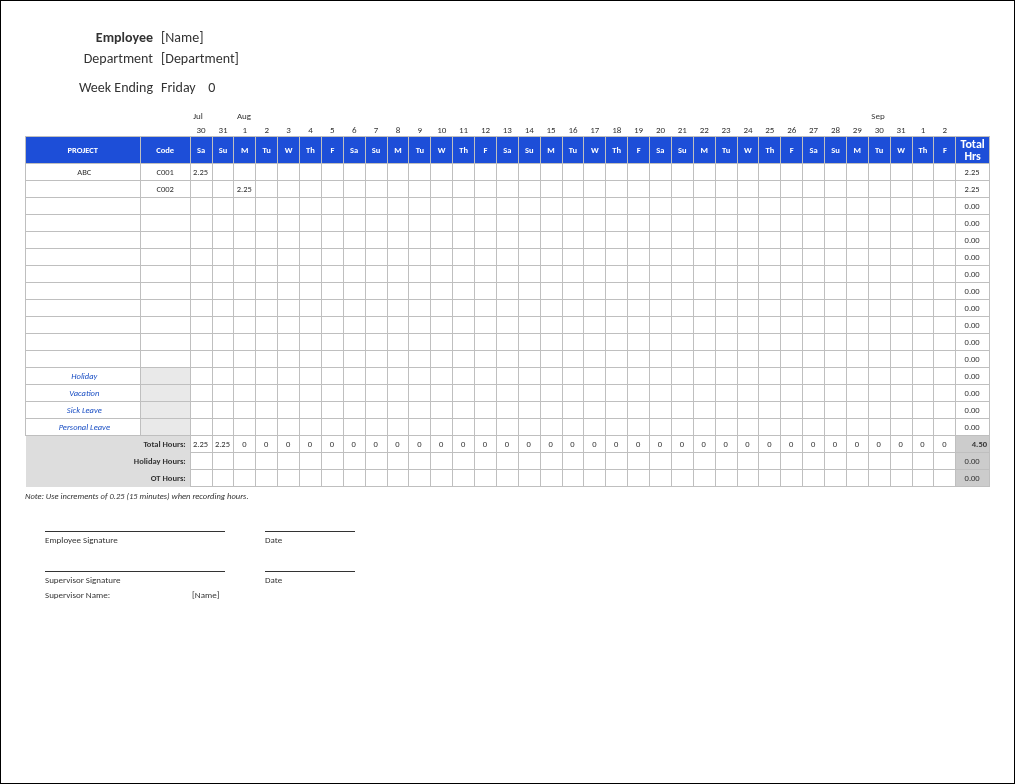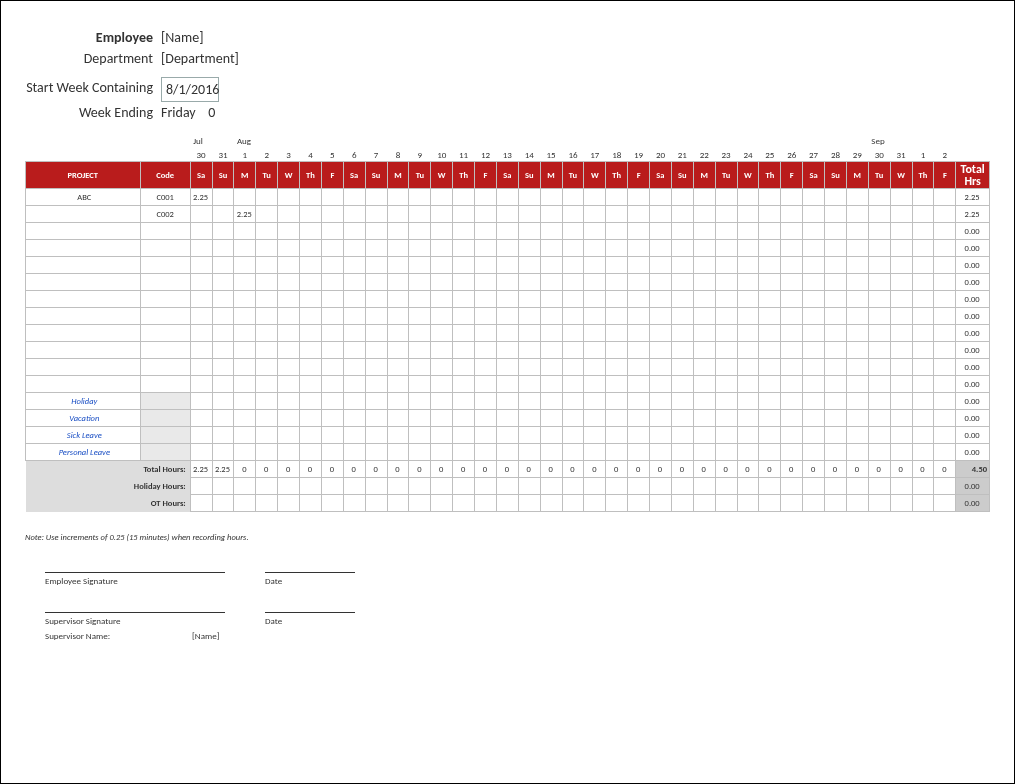--- a/index.html
+++ b/index.html
@@ -55,21 +55,21 @@
     white-space: nowrap;
   }
   col.project { width: 110px; }
   col.code    { width: 48px; }
   col.day     { width: 21px; }
   col.total   { width: 32px; }
 
   tr.month-row td { border: none; height: 12px; text-align: left; padding-left: 3px; font-size: 9px; }
   tr.date-row  td { border: none; height: 12px; font-size: 9px; }
   tr.dow-hdr th {
-    background: #b91c1c; color: #fff; font-weight: bold; height: 18px;
+    background: #1d4ed8; color: #fff; font-weight: bold; height: 18px;
   }
   tr.dow-hdr th.proj { text-align: center; }
   tr.dow-hdr th.total-hdr { font-size: 12px; line-height: 1; }
   td.proj-cell { text-align: left; padding-left: 4px; }
   td.code-cell { text-align: center; }
   td.num-cell  { text-align: right; padding-right: 2px; }
   td.total-cell{ text-align: right; padding-right: 2px; font-size: 8.5px; }
 
   tr.special td.proj-cell { color: #1a4fc4; font-style: italic; }
   tr.special td.code-cell { background: #e9e9e9; border-left:1px solid #bfbfbf; border-right:1px solid #bfbfbf;}
@@ -77,21 +77,21 @@
   tr.total-hrs td.total-cell { background: #ccc; font-weight: bold; text-align: right; }
   tr.reg td.total-cell, tr.ot td.total-cell { background: #ccc; }
   tr.reg td.proj-cell, tr.ot td.proj-cell {
     background: #ddd; border: none; text-align: right; font-weight: bold; padding-right: 4px;
   }
   tr.total-hrs td.proj-cell {
     background: #ddd; border: none; text-align: right; font-weight: bold; padding-right: 4px; padding-left: 14px;
   }
 
   .note {
-    font-style: italic; font-size: 8.5px; margin-top: 20px; color: #333;
+    font-style: italic; font-size: 8.5px; margin-top: 4px; color: #333;
   }
 
   .sig-block { margin-top: 30px; font-size: 9px; }
   .sig-row { display: flex; gap: 40px; margin-bottom: 4px; margin-left: 20px; }
   .sig-line { width: 180px; border-top: 1px solid #333; padding-top: 2px; }
   .sig-line.date { width: 90px; }
 </style>
 </head>
 <body>
 
@@ -102,24 +102,20 @@
     <div class="meta-left">
       <div class="row">
         <div class="lab bold">Employee</div>
         <div class="val">[Name]</div>
       </div>
       <div class="row">
         <div class="lab">Department</div>
         <div class="val">[Department]</div>
       </div>
       <div class="row" style="height:8px"></div>
-      <div class="row">
-        <div class="lab">Start Week Containing</div>
-        <div class="val"><span class="date-box">8/1/2016</span></div>
-      </div>
       <div class="row">
         <div class="lab">Week Ending</div>
         <div class="val">
           <span>Friday</span>
           &nbsp;&nbsp;
           <span>0</span>
         </div>
       </div>
     </div>
   </div>

